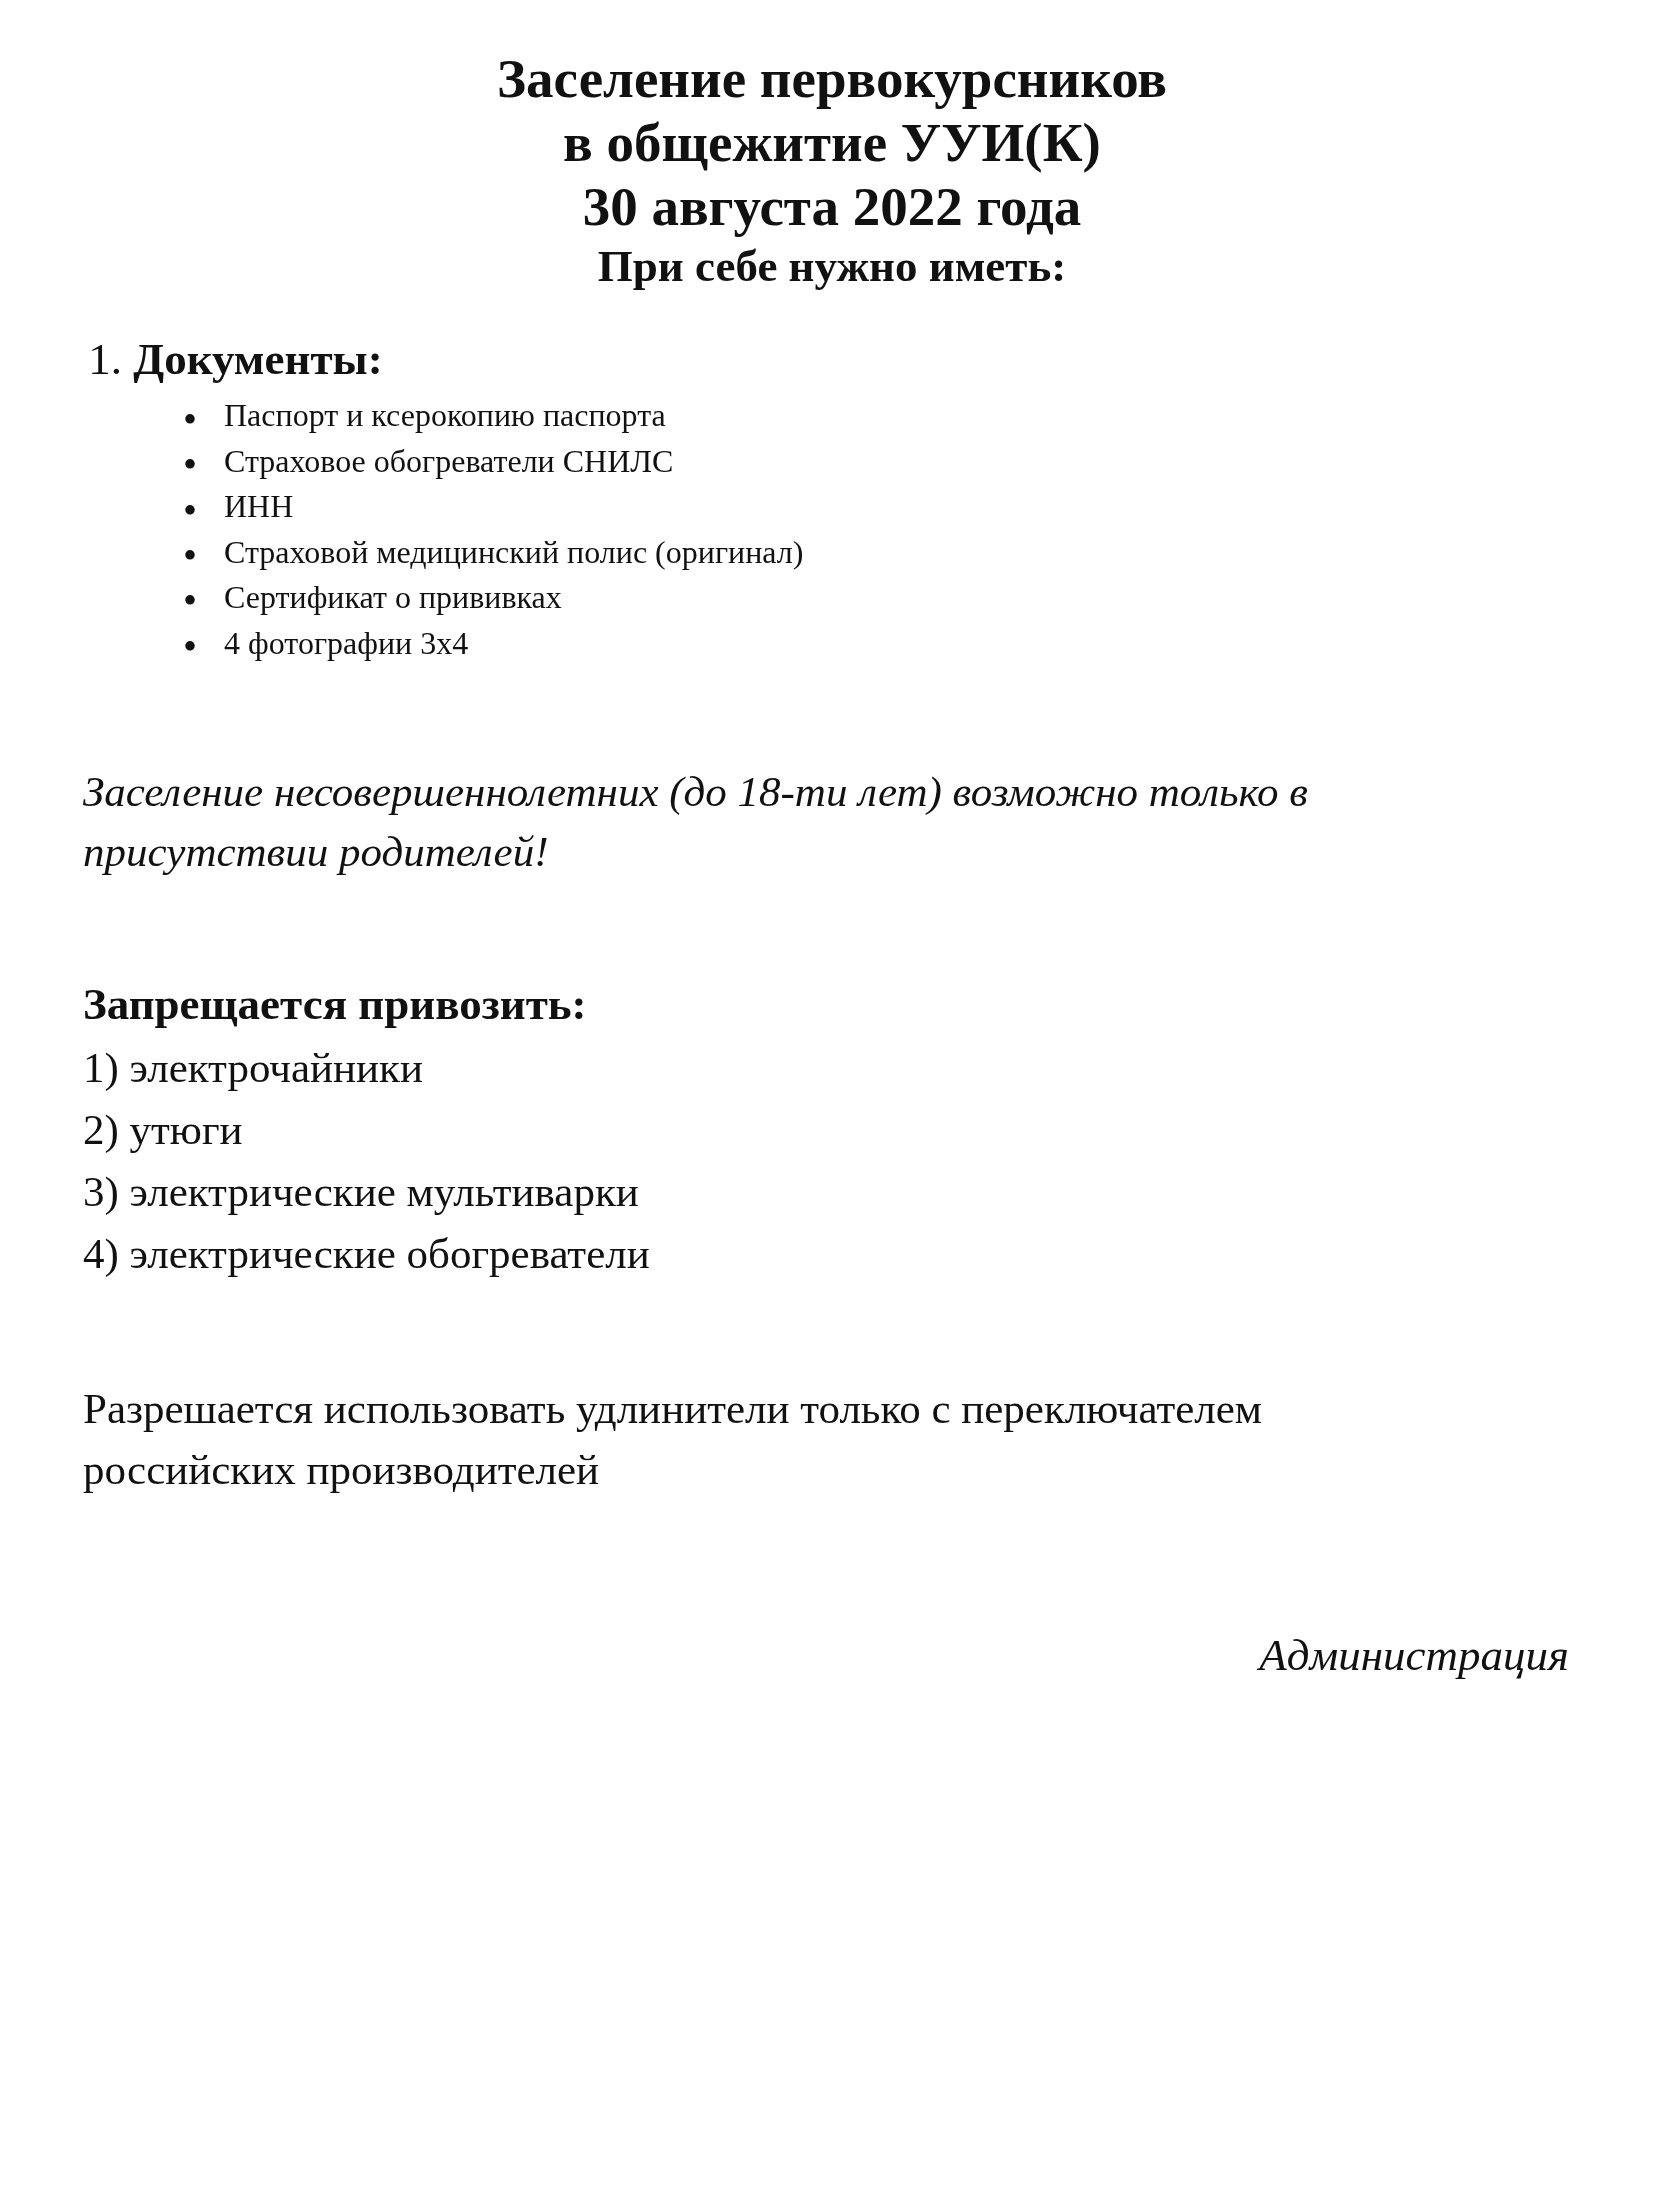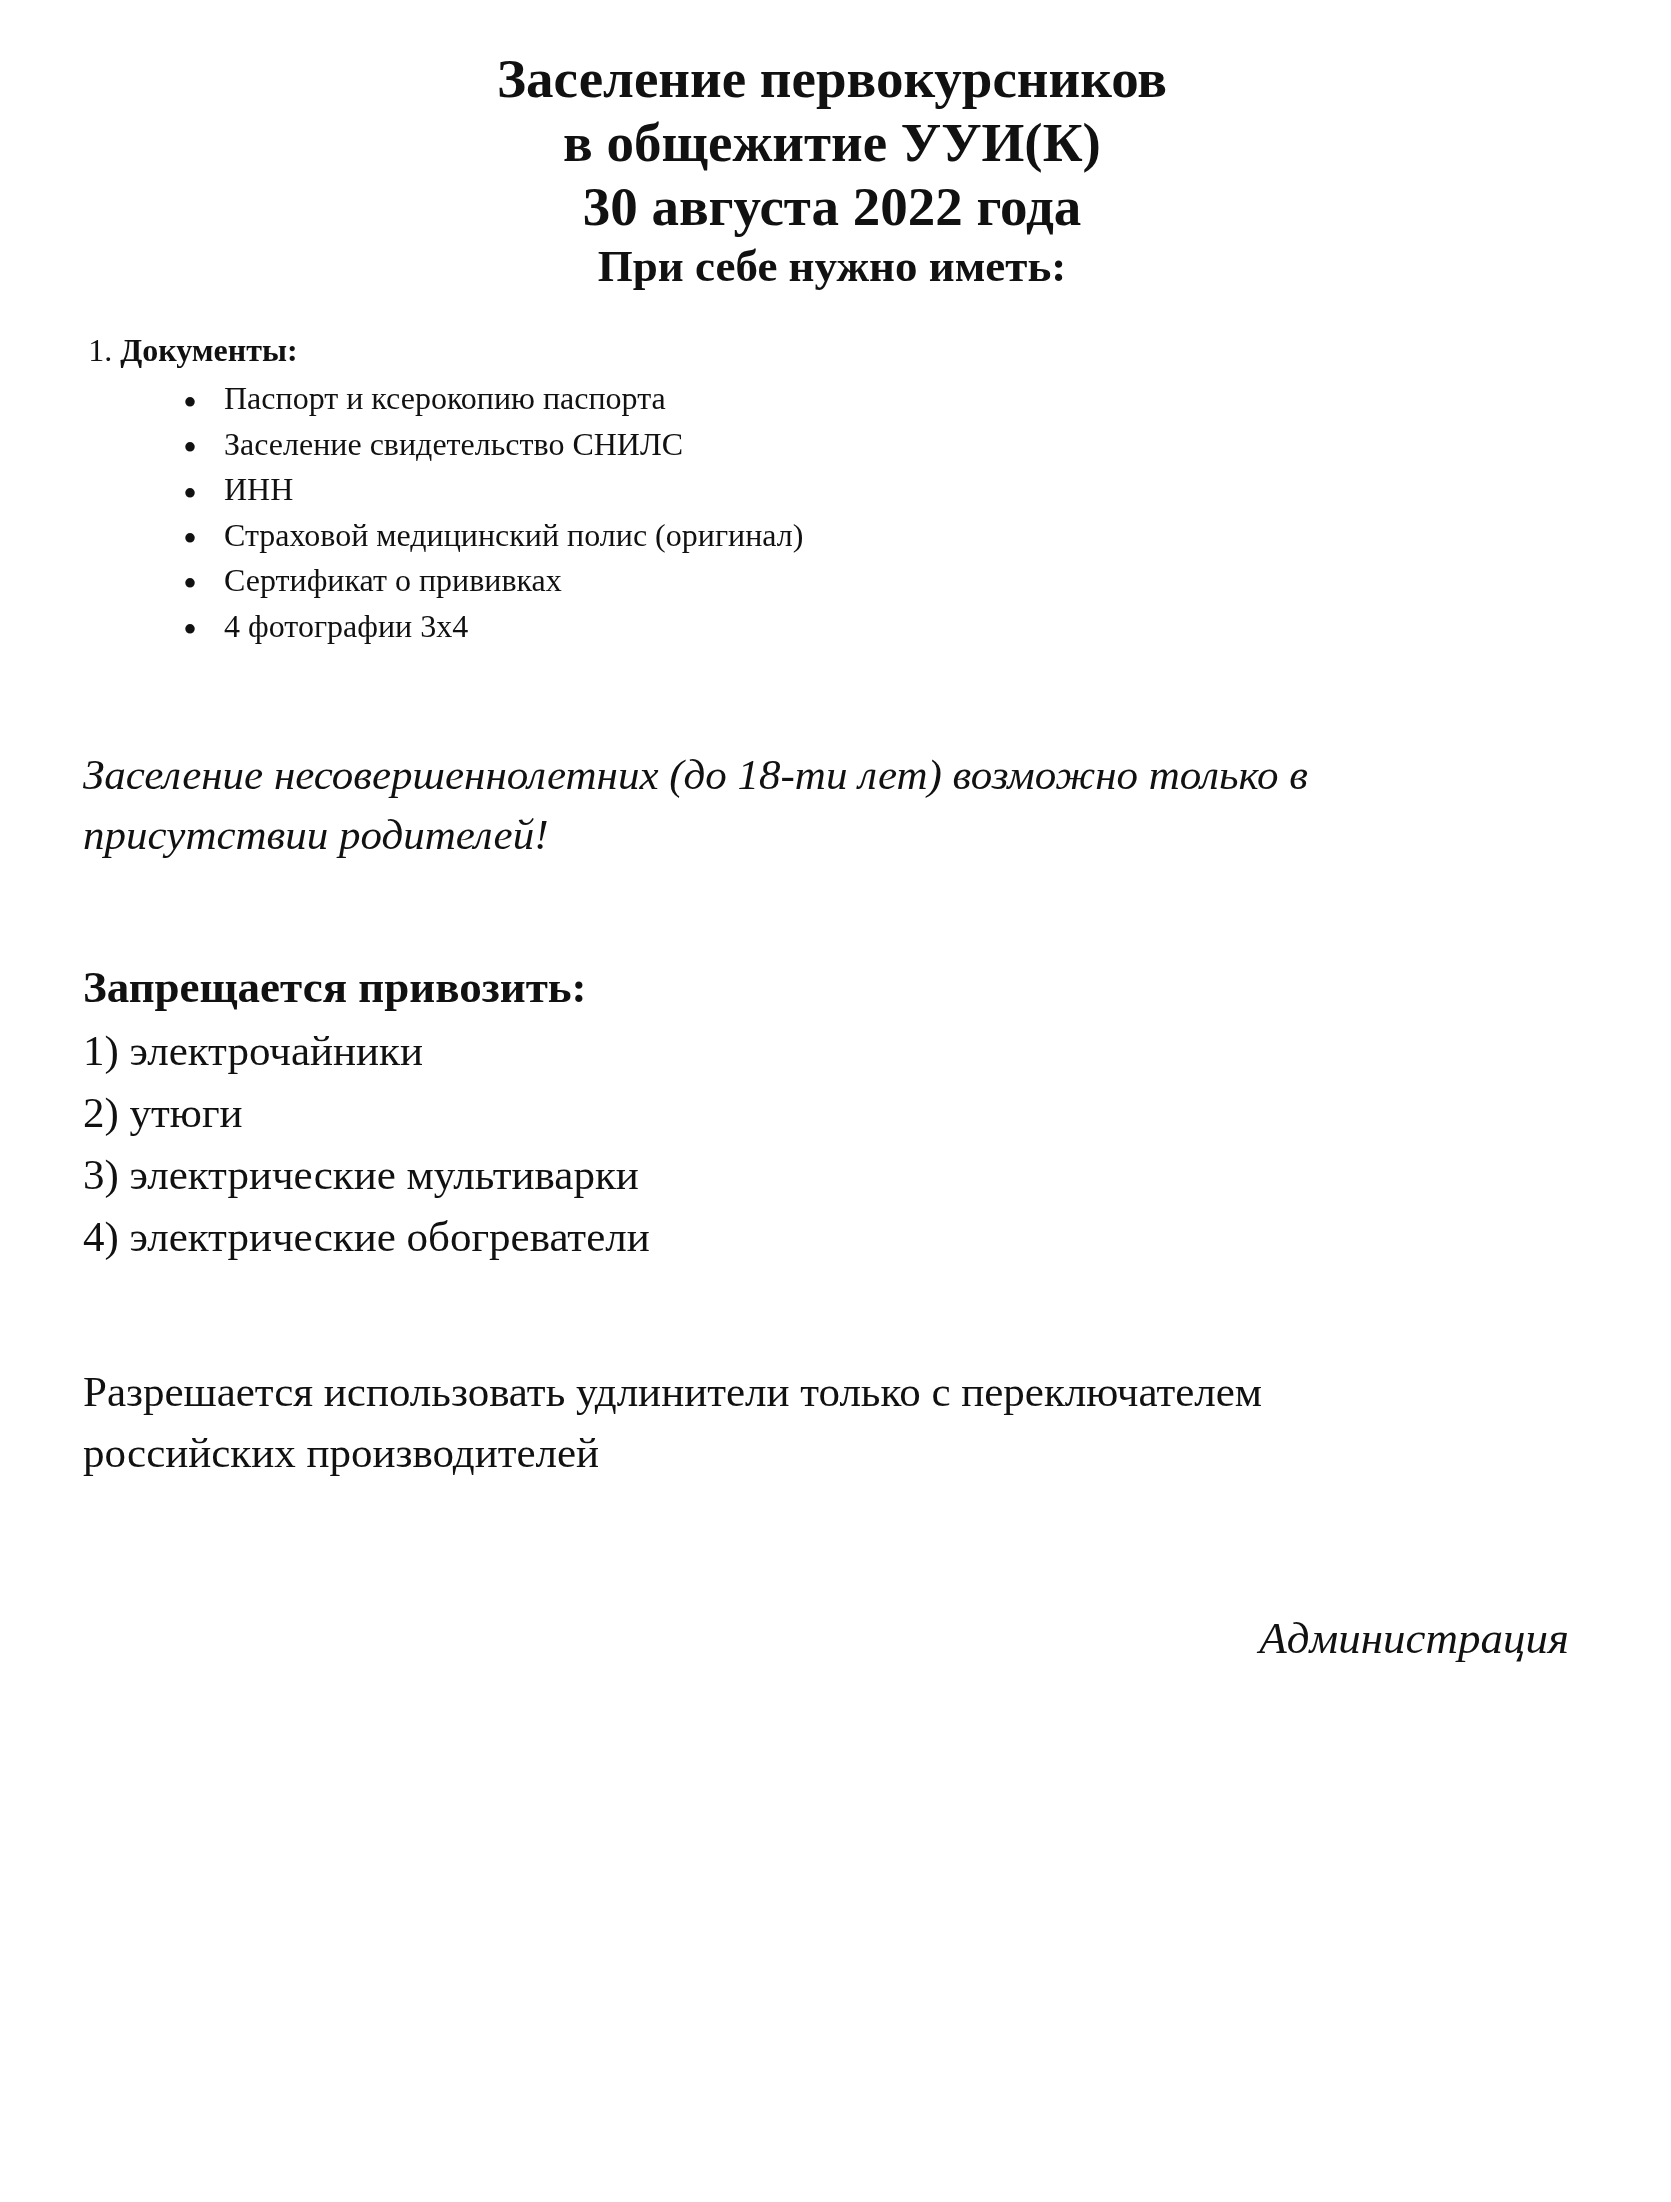--- a/index.html
+++ b/index.html
@@ -36,21 +36,21 @@
   .subtitle {
     text-align: center;
     font-weight: bold;
     font-size: 45px;
     margin-bottom: 0;
   }
   .ordered-section {
     margin-top: 38px;
   }
   .num-item {
-    font-size: 32px;
+    font-size: 45px;
     line-height: 1.30;
     padding-left: 5.2px;
     display: block;
   }
   .num-item .num {
     font-weight: normal;
   }
   .num-item .strong {
     font-weight: bold;
   }
@@ -127,21 +127,21 @@
 
   <div class="ordered-section">
 
     <div class="num-item">
       <span class="num">1.</span>
       <span class="strong">Документы:</span>
     </div>
 
     <ul class="bullets">
       <li>Паспорт и ксерокопию паспорта</li>
-      <li>Заселение свидетельство СНИЛС</li>
+      <li>Страховое обогреватели СНИЛС</li>
       <li>ИНН</li>
       <li>Страховой медицинский полис (оригинал)</li>
       <li>Сертификат о прививках</li>
       <li>4 фотографии 3х4</li>
     </ul>
 
 
   </div>
 
   <div class="note-italic">Заселение несовершеннолетних (до 18-ти лет) возможно только в присутствии родителей!</div>

